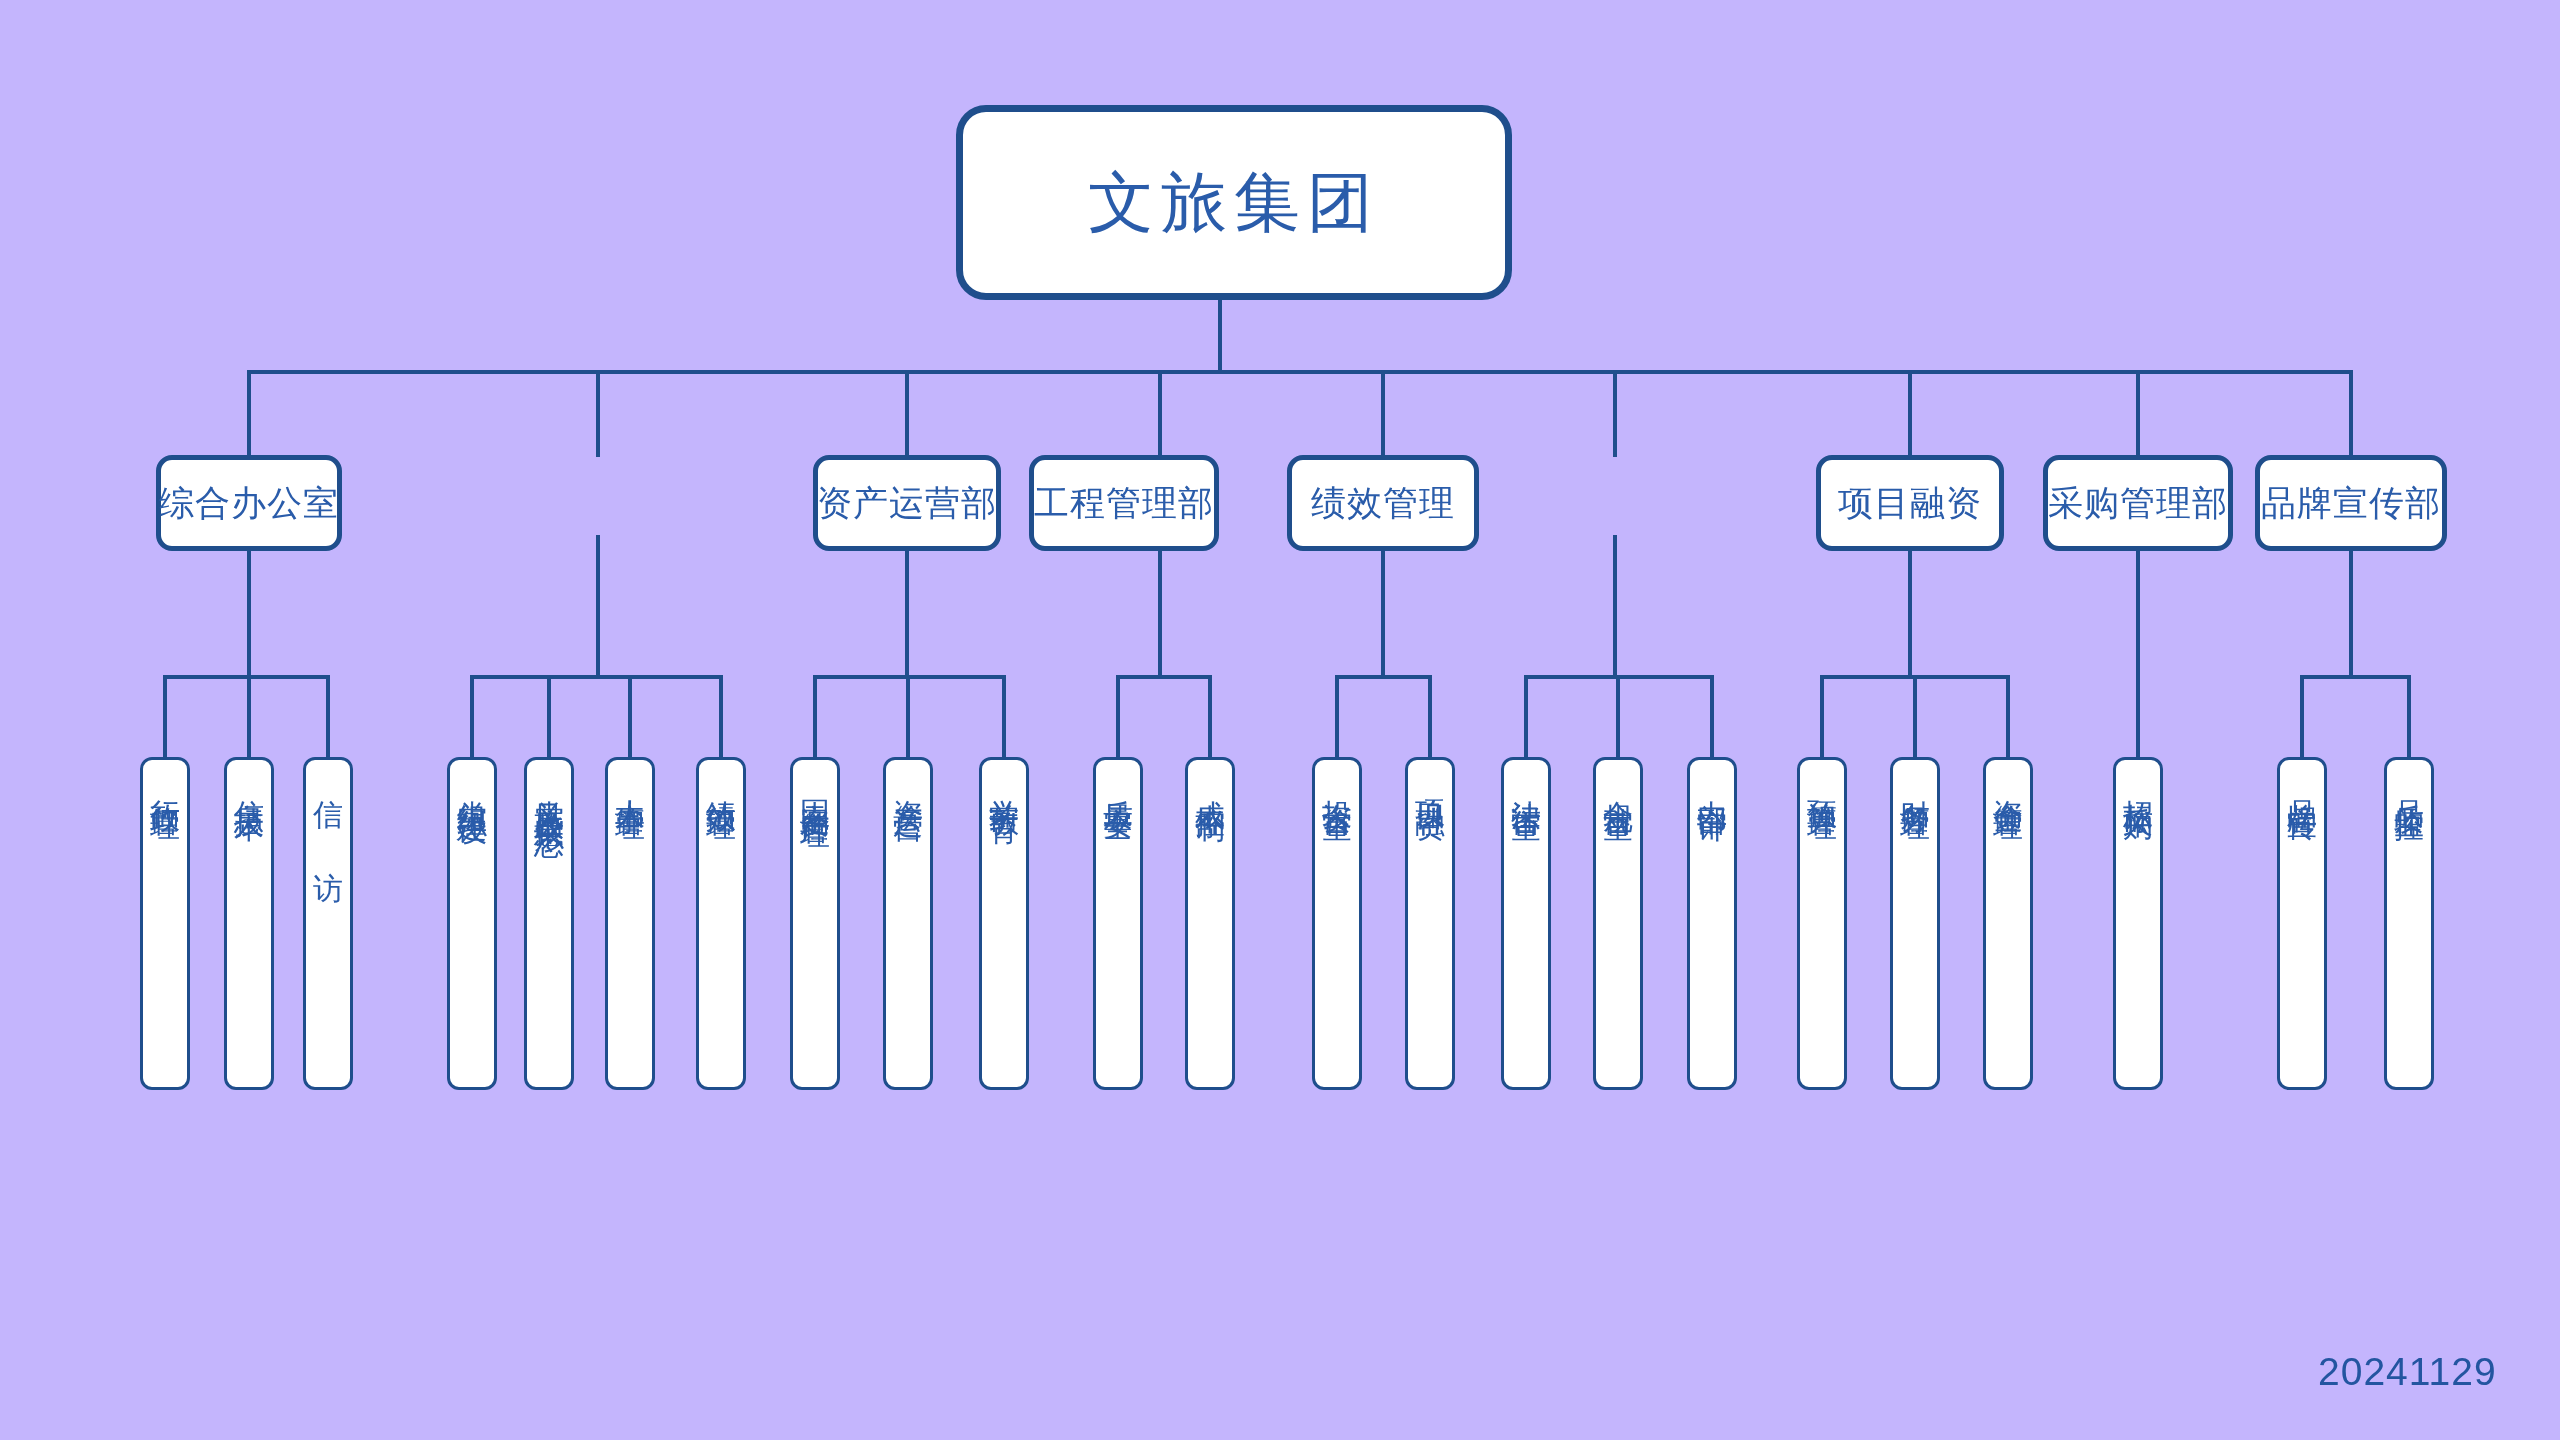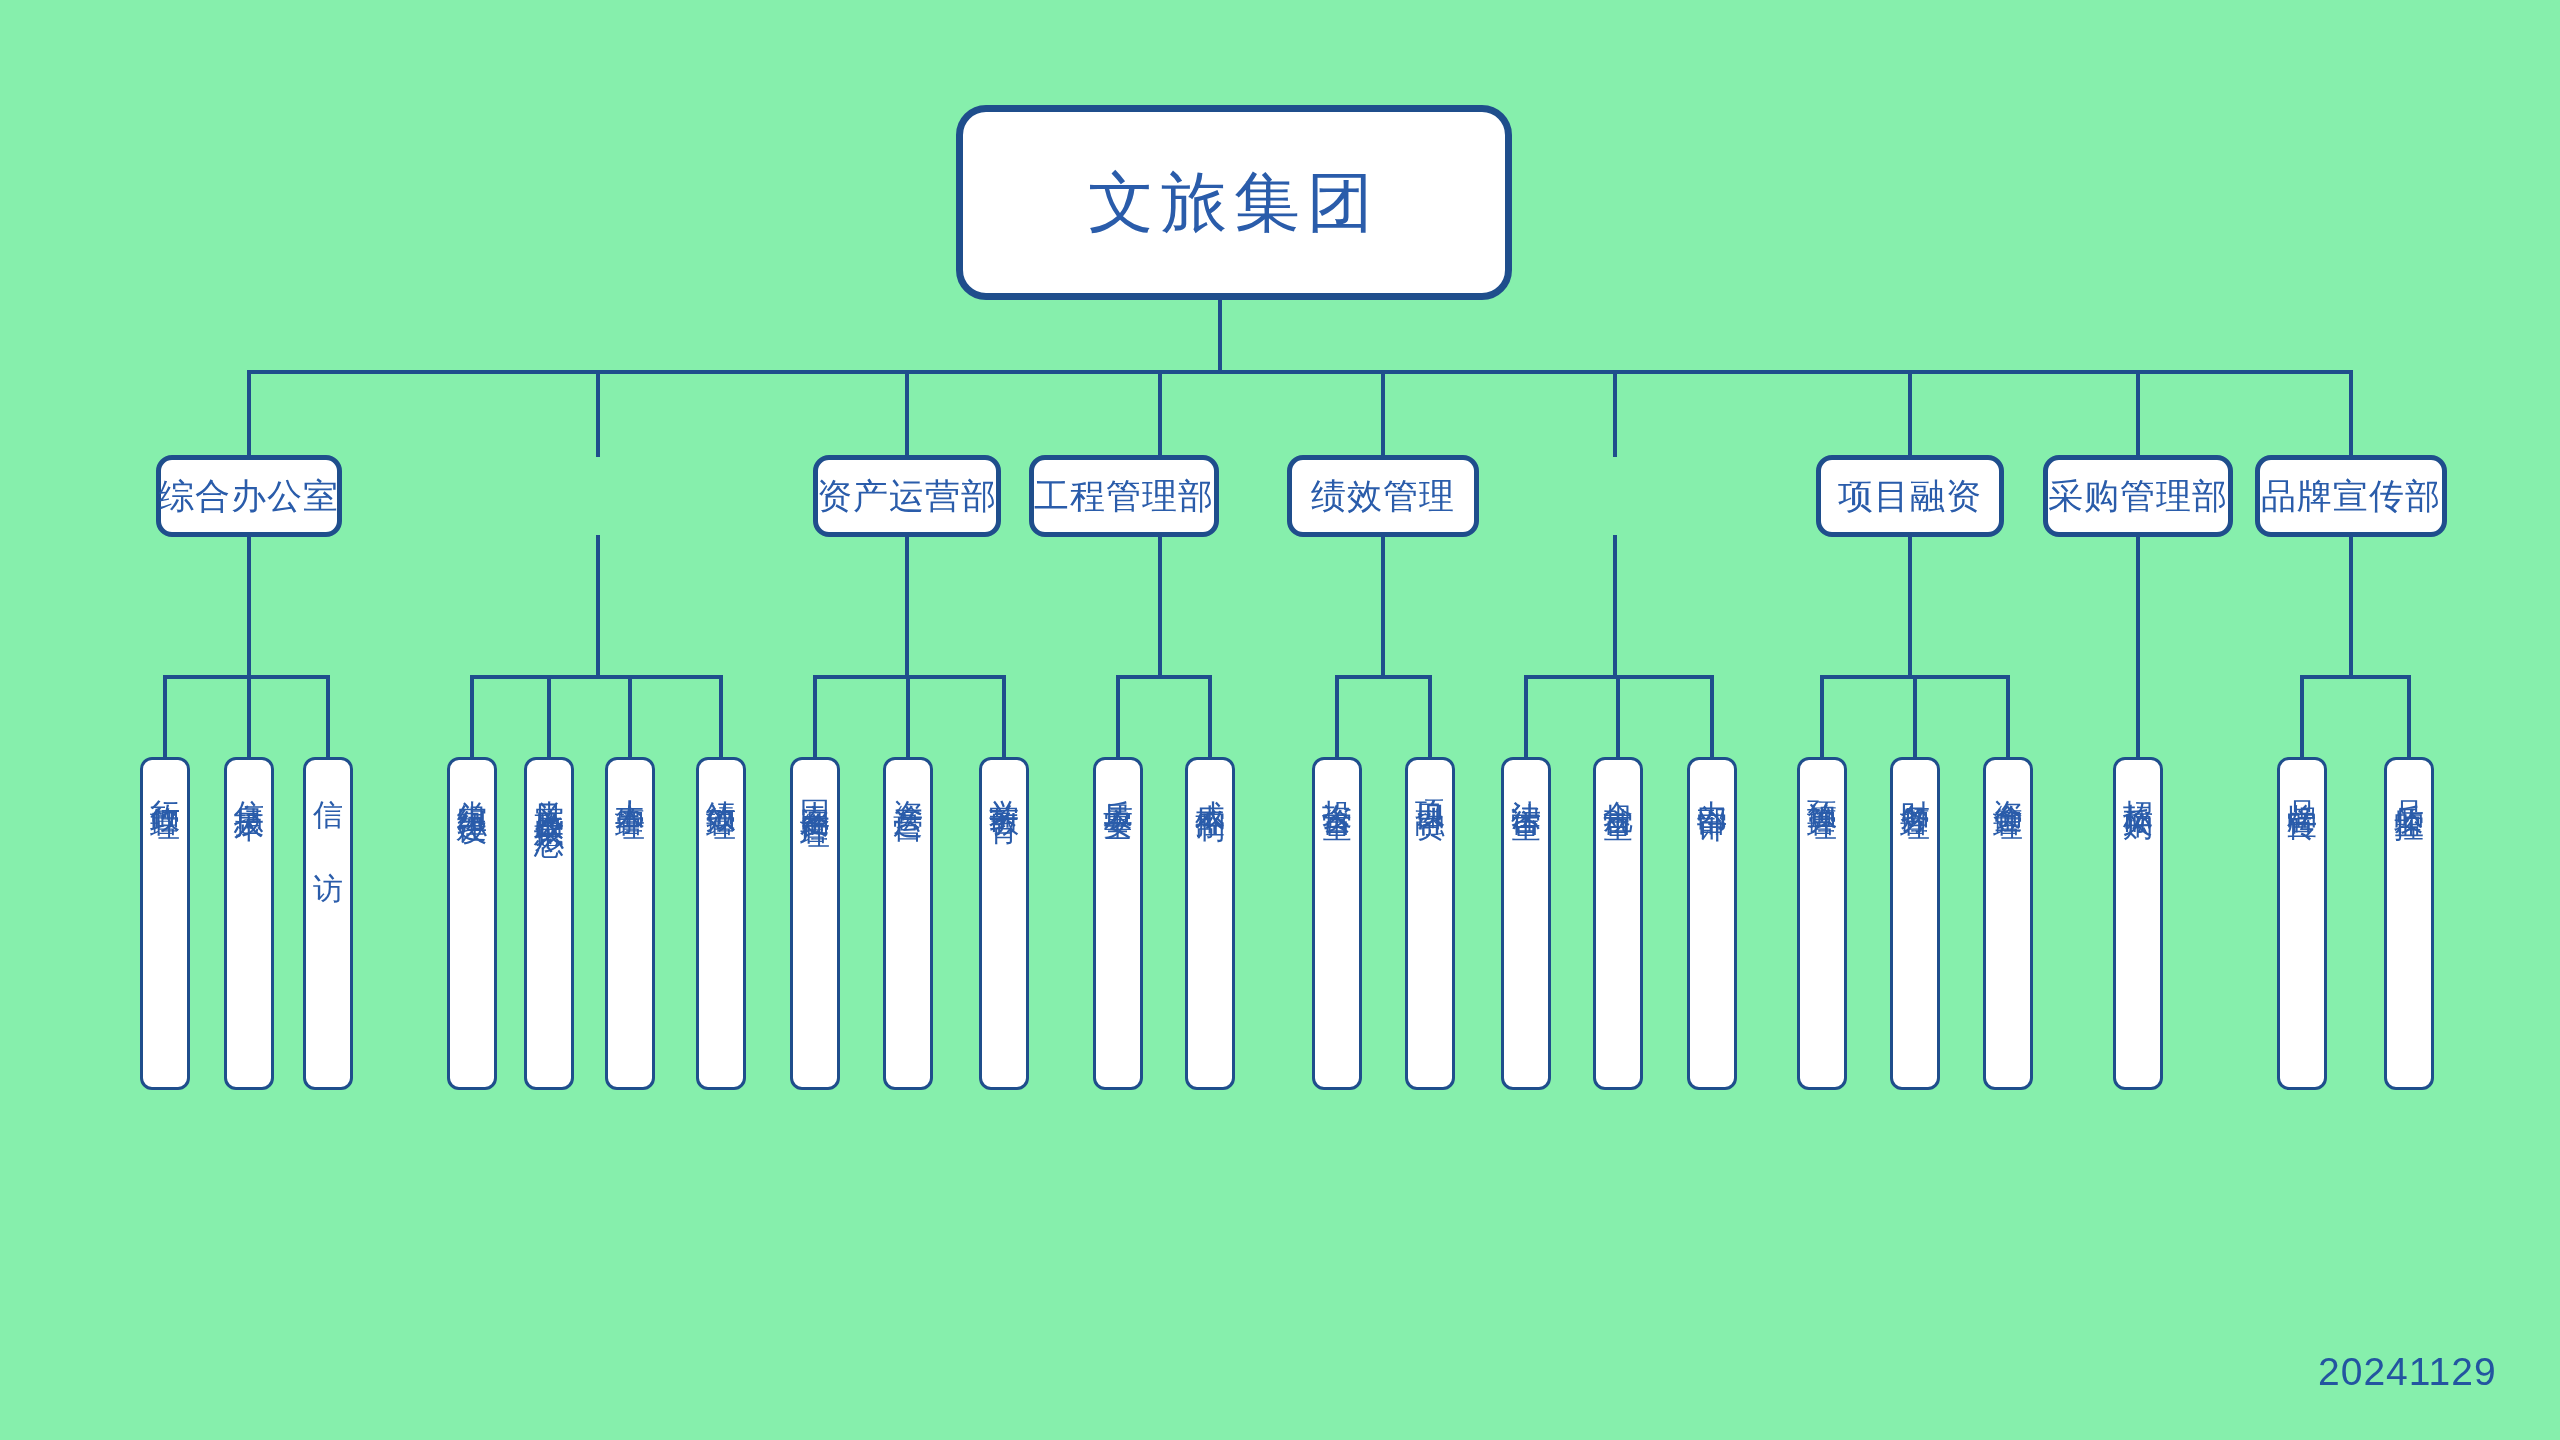--- a/index.html
+++ b/index.html
@@ -8,21 +8,21 @@
     width: 2560px;
     height: 1440px;
     background: #ffffff;
     font-family: "Liberation Sans", sans-serif;
     overflow: hidden;
   }
   .canvas {
     position: relative;
     width: 2560px;
     height: 1440px;
-    background: #86efac;
+    background: #c4b5fd;
   }
   .connectors {
     position: absolute;
     left: 0; top: 0;
     width: 2560px; height: 1440px;
   }
   .connectors line {
     stroke: #1f4e8c;
     stroke-width: 4;
   }
@@ -39,21 +39,21 @@
     left: 956px; top: 105px;
     width: 556px; height: 195px;
     border: 7px solid #1f4e8c;
     border-radius: 30px;
     font-size: 66px;
     letter-spacing: 7px;
     font-weight: 500;
     white-space: nowrap;
   }
   .dept {
-    top: 455px; height: 82px;
+    top: 455px; height: 96px;
     border: 5px solid #1f4e8c;
     border-radius: 16px;
     font-size: 35px;
     letter-spacing: 1px;
     white-space: nowrap;
   }
   .child {
     top: 757px; height: 333px;
     width: 50px;
     border: 3px solid #1f4e8c;

